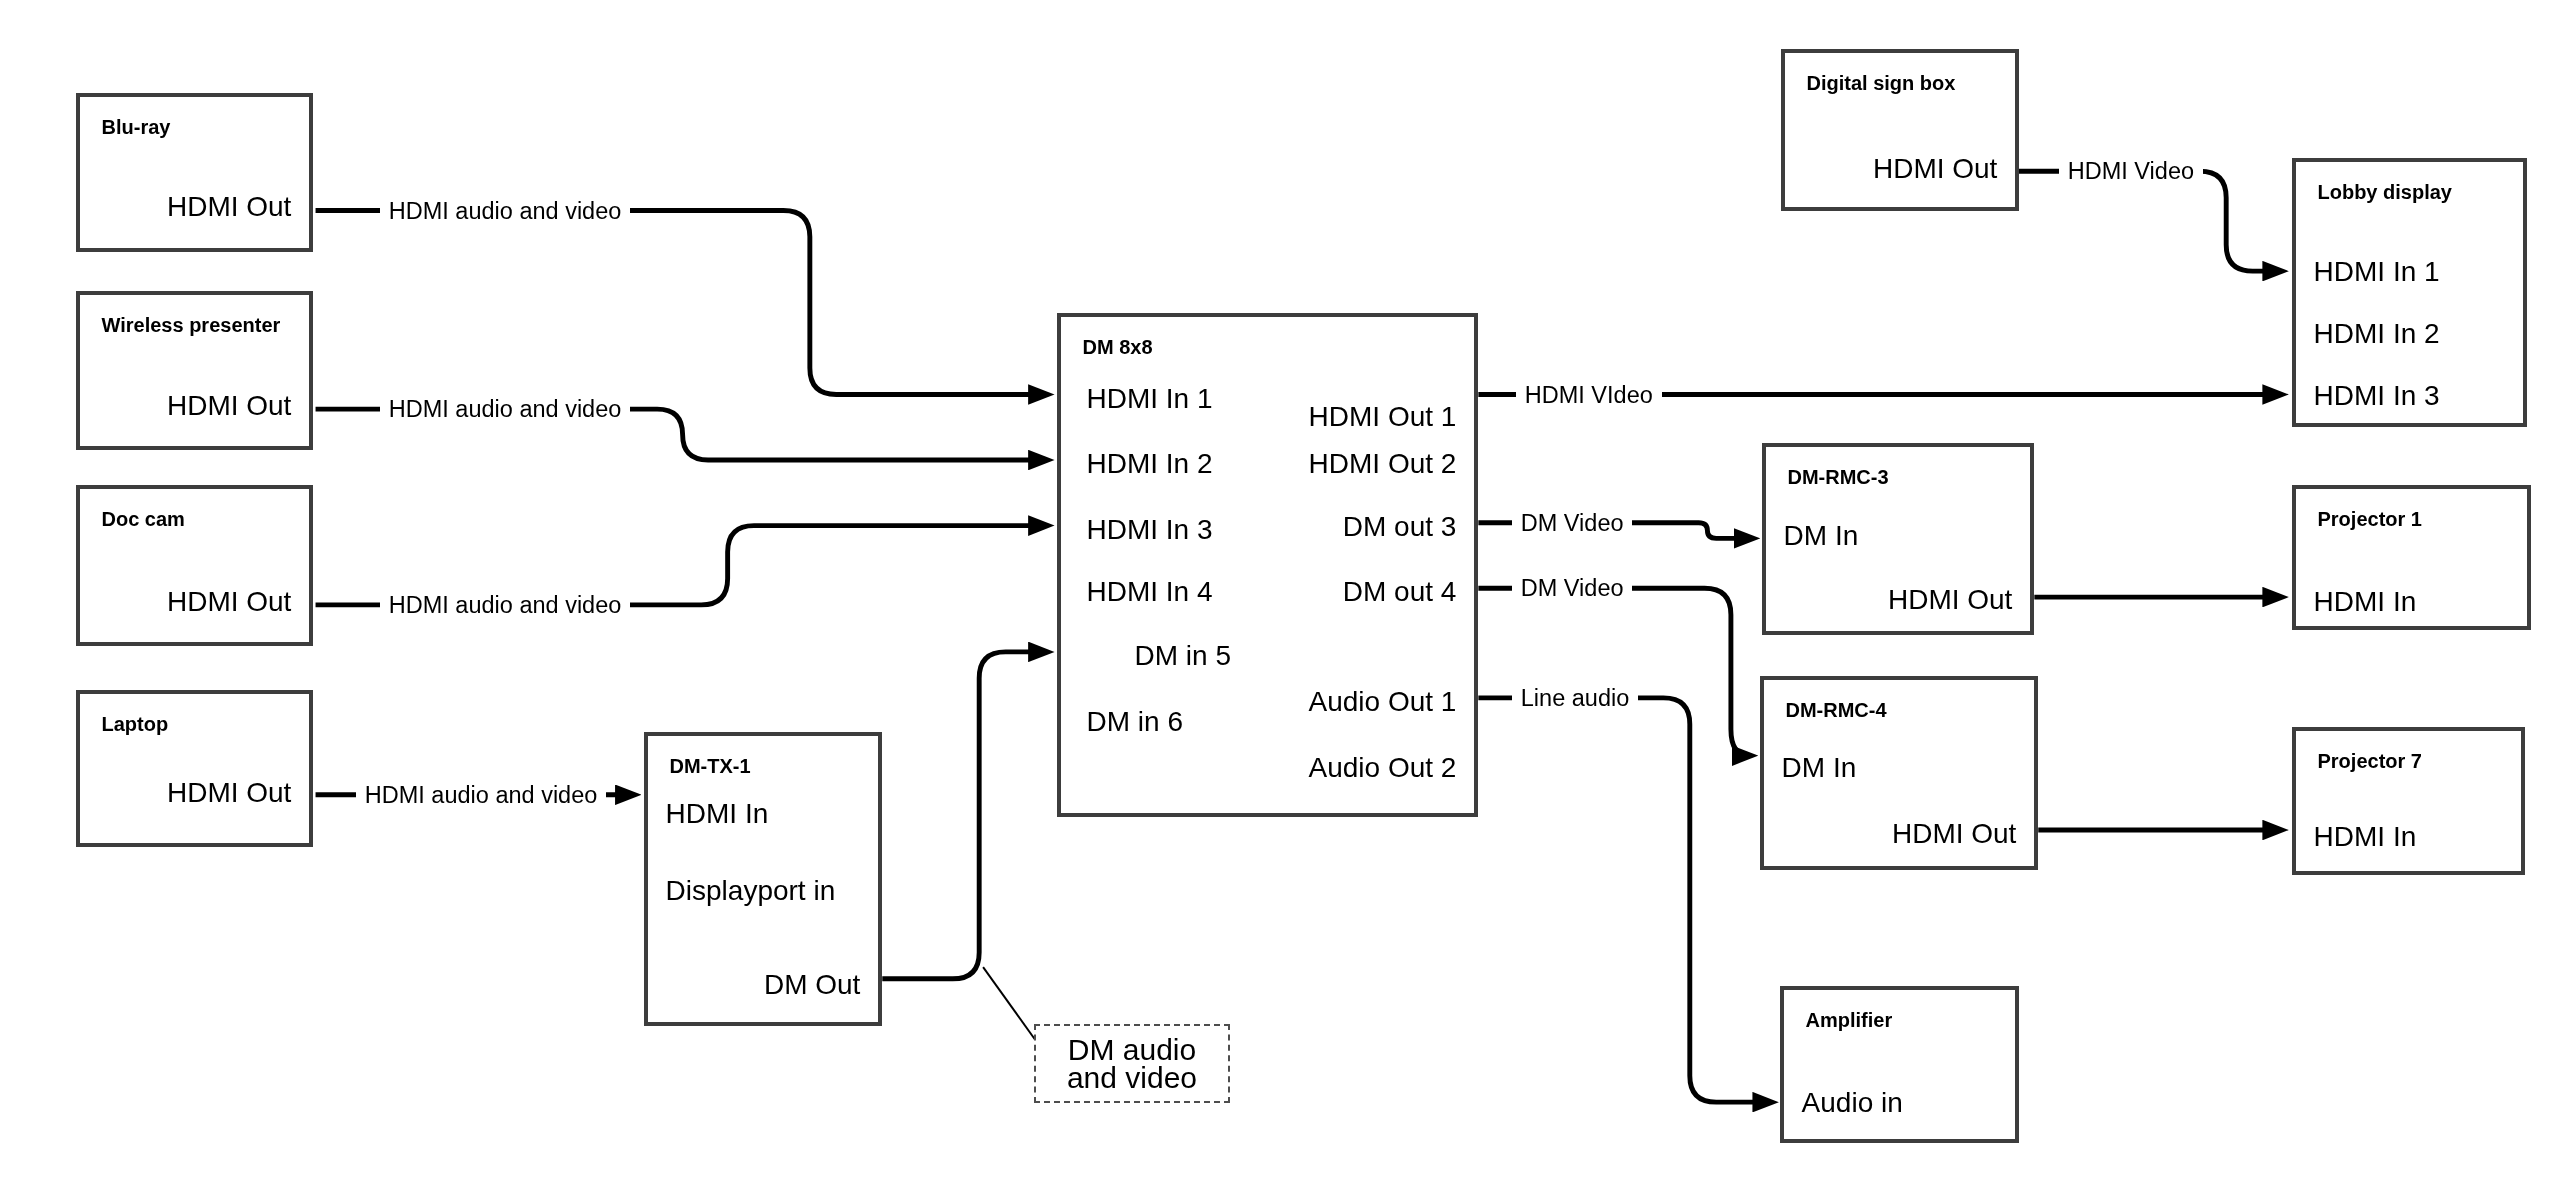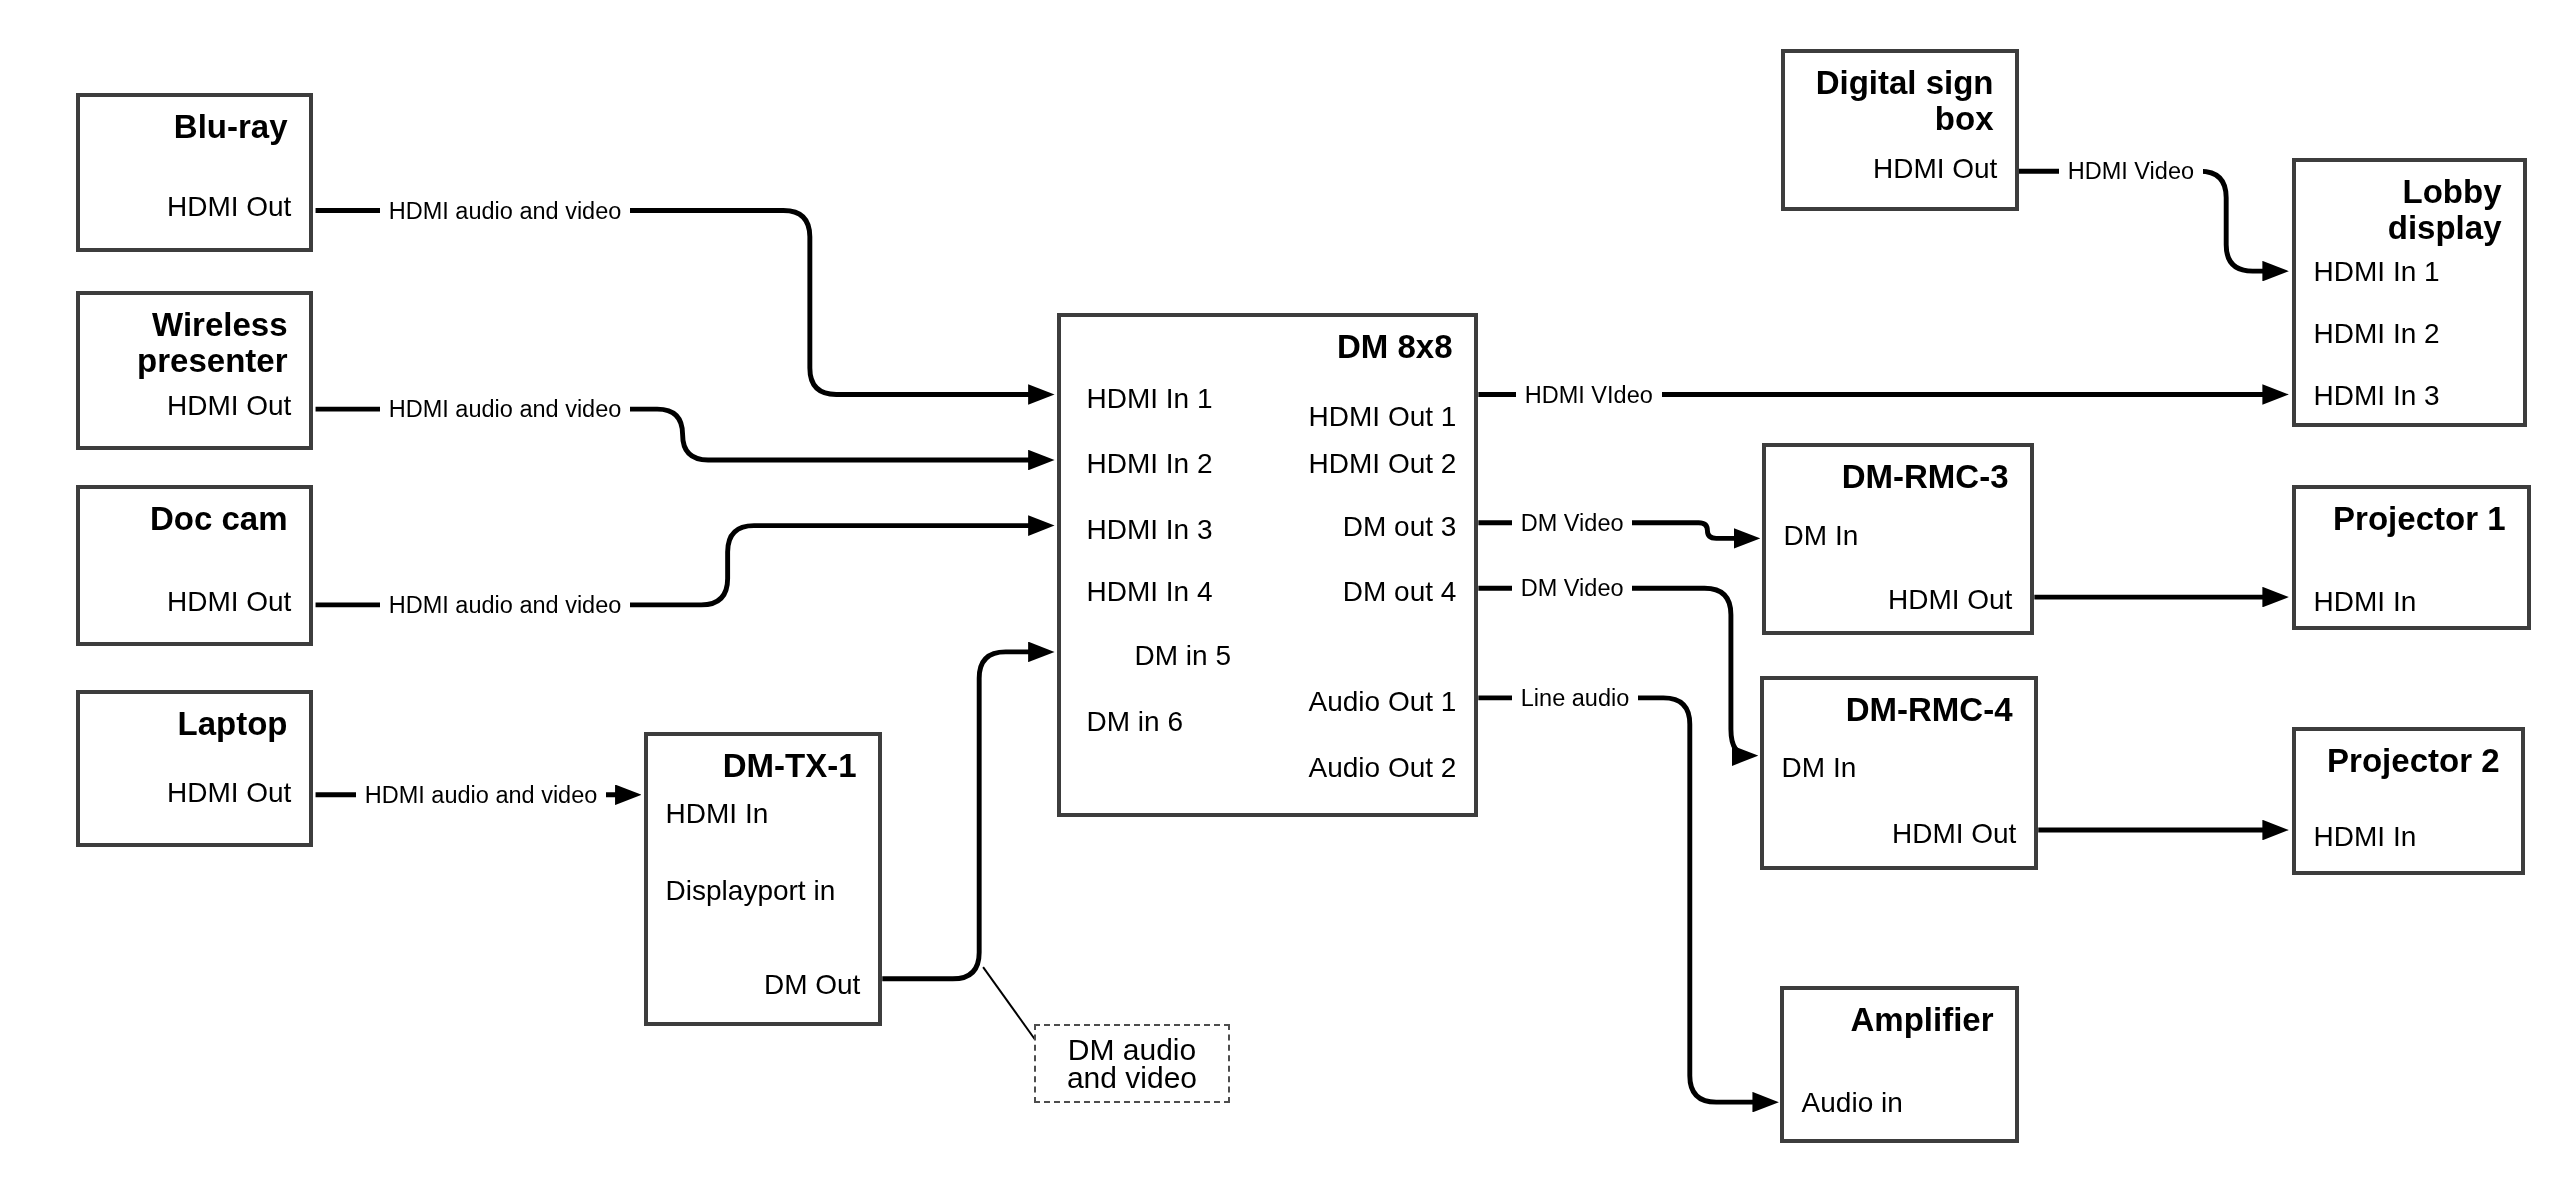--- a/index.html
+++ b/index.html
@@ -27,23 +27,23 @@
     background: #ffffff;
     border: 4.9px solid #3d3d3d;
     z-index: 2;
   }
   .box .title {
     position: absolute;
     top: 11.7px;
     left: 0;
     right: 0;
     padding: 0 21.5px;
-    text-align: right;
+    text-align: left;
     font-weight: bold;
-    font-size: 33px;
+    font-size: 20px;
     line-height: 36px;
   }
   .port {
     position: absolute;
     font-size: 28px;
     line-height: 33px;
     white-space: nowrap;
   }
   .pl { left: 17.6px; text-align: left; }
   .pr { right: 17.6px; text-align: right; }
@@ -164,21 +164,21 @@
     <div class="port pl" style="top:96px;">HDMI In</div>
   </div>
 
   <div class="box" style="left:1760px; top:676px; width:278px; height:194px;">
     <div class="title">DM-RMC-4</div>
     <div class="port pl" style="top:71px;">DM In</div>
     <div class="port pr" style="top:137px;">HDMI Out</div>
   </div>
 
   <div class="box" style="left:2292px; top:727px; width:233px; height:148px;">
-    <div class="title">Projector 2</div>
+    <div class="title">Projector 7</div>
     <div class="port pl" style="top:89px;">HDMI In</div>
   </div>
 
   <div class="box" style="left:1780px; top:986px; width:239px; height:157px;text-decoration:underline;">
     <div class="title">Amplifier</div>
     <div class="port pl" style="top:96px;">Audio in</div>
   </div>
 
   <div class="clabel" style="left:380px; top:211px;">HDMI audio and video</div>
   <div class="clabel" style="left:380px; top:409px;">HDMI audio and video</div>

